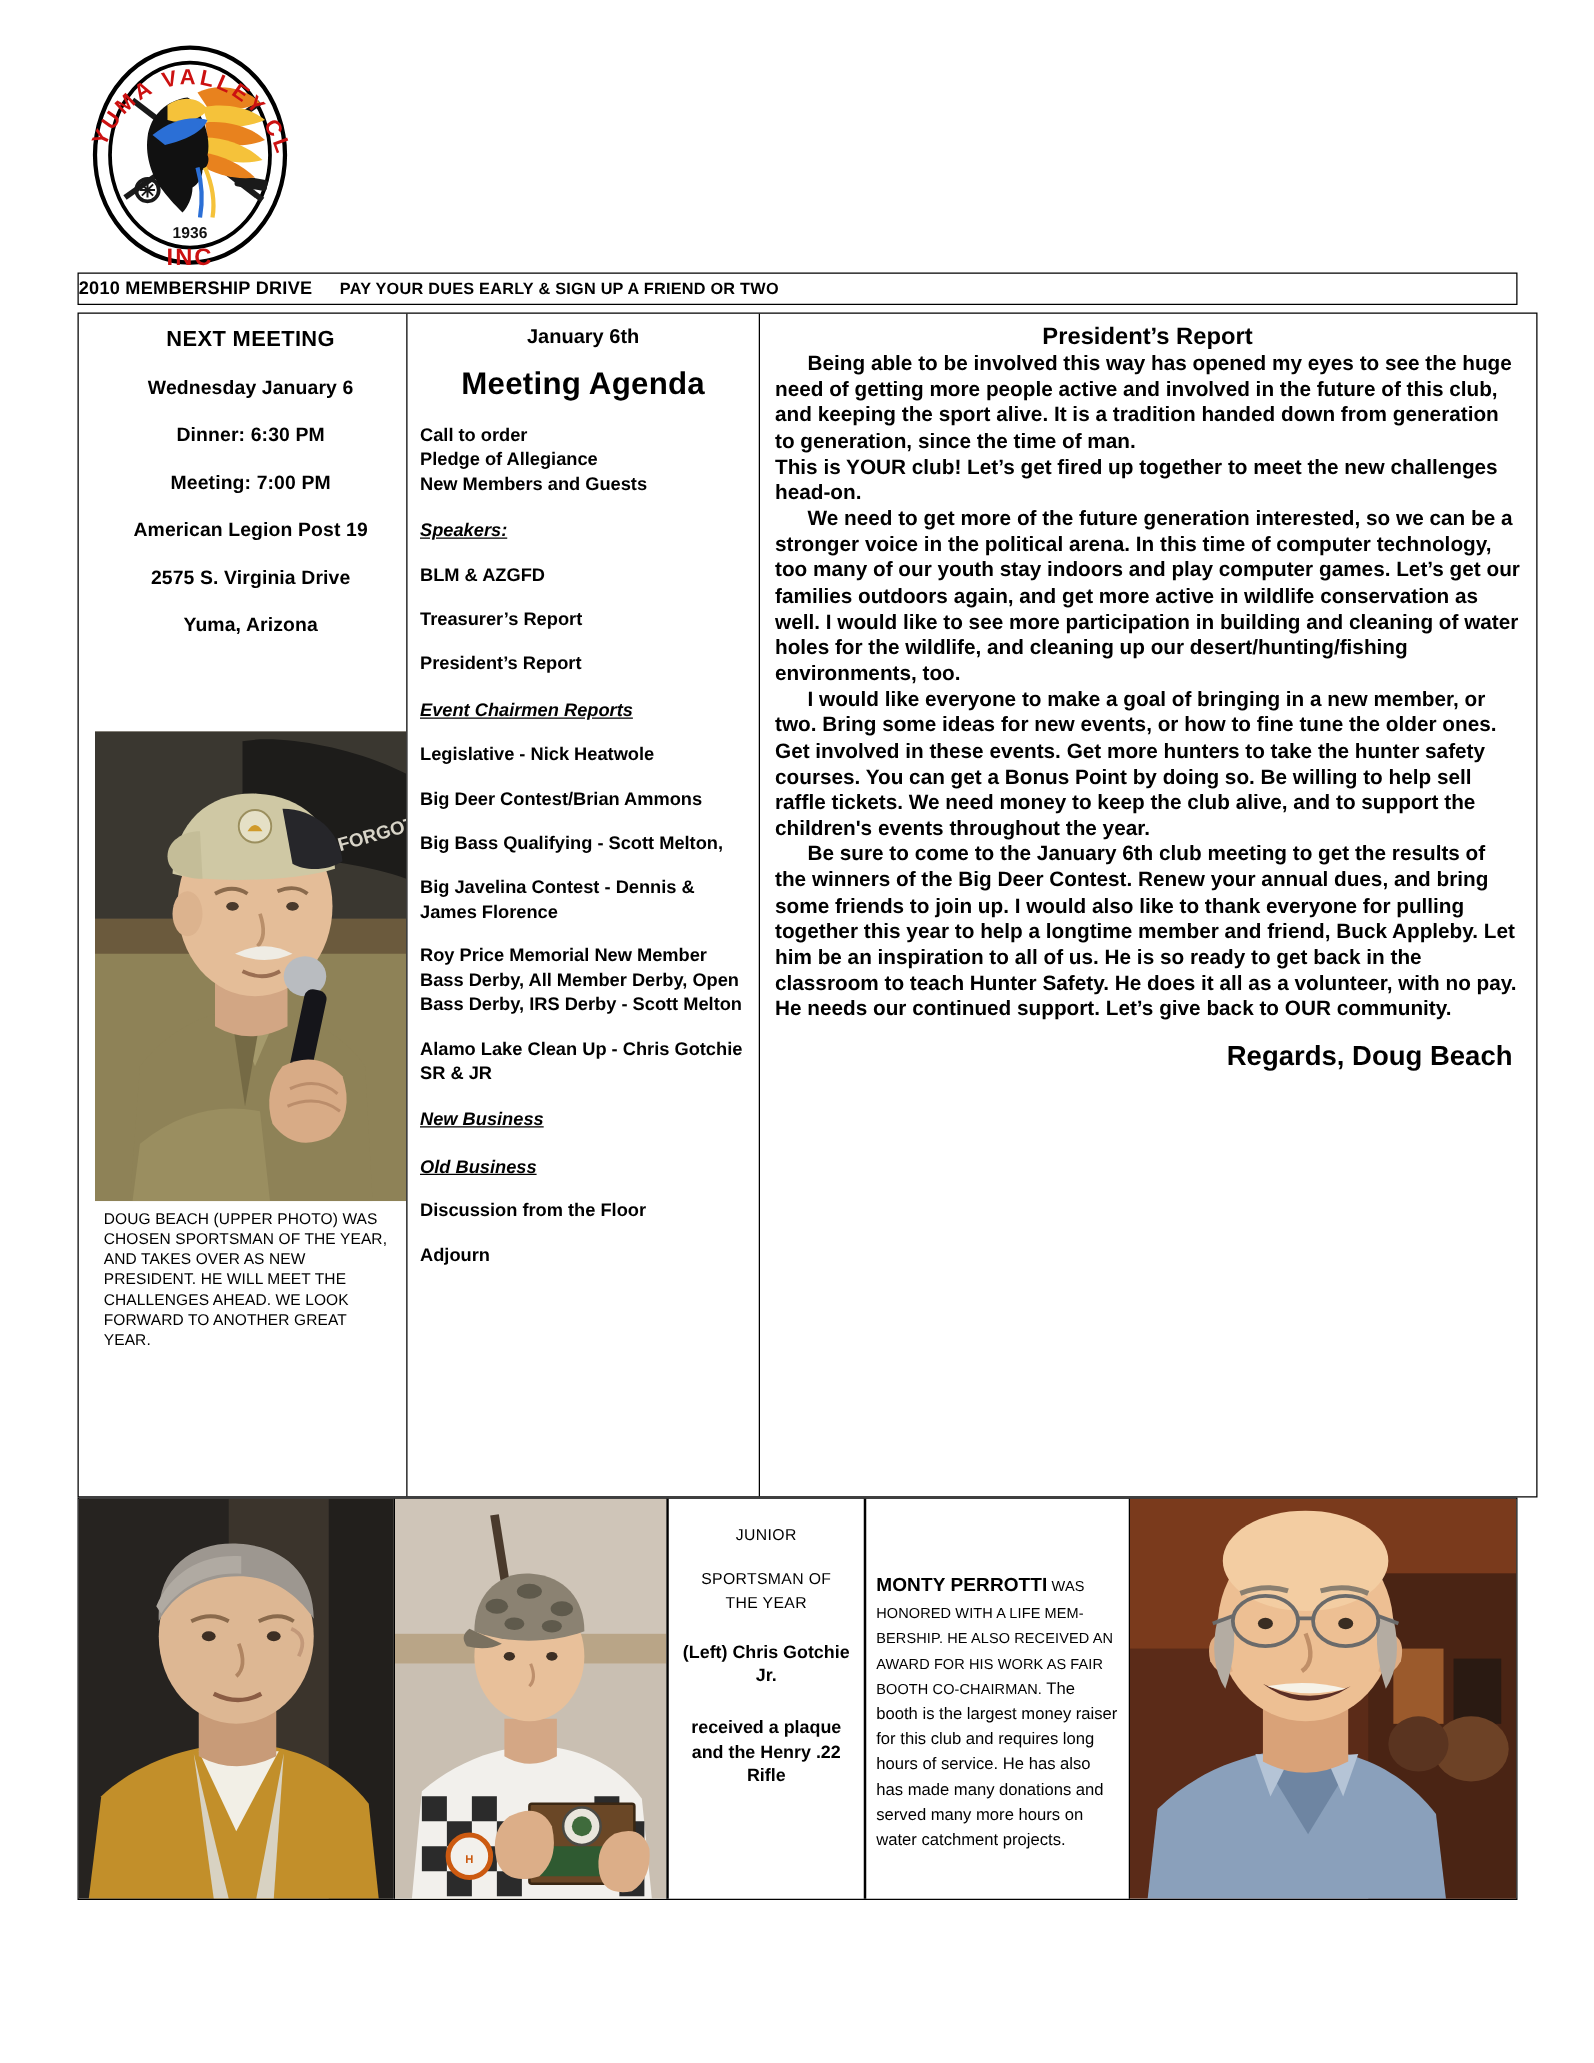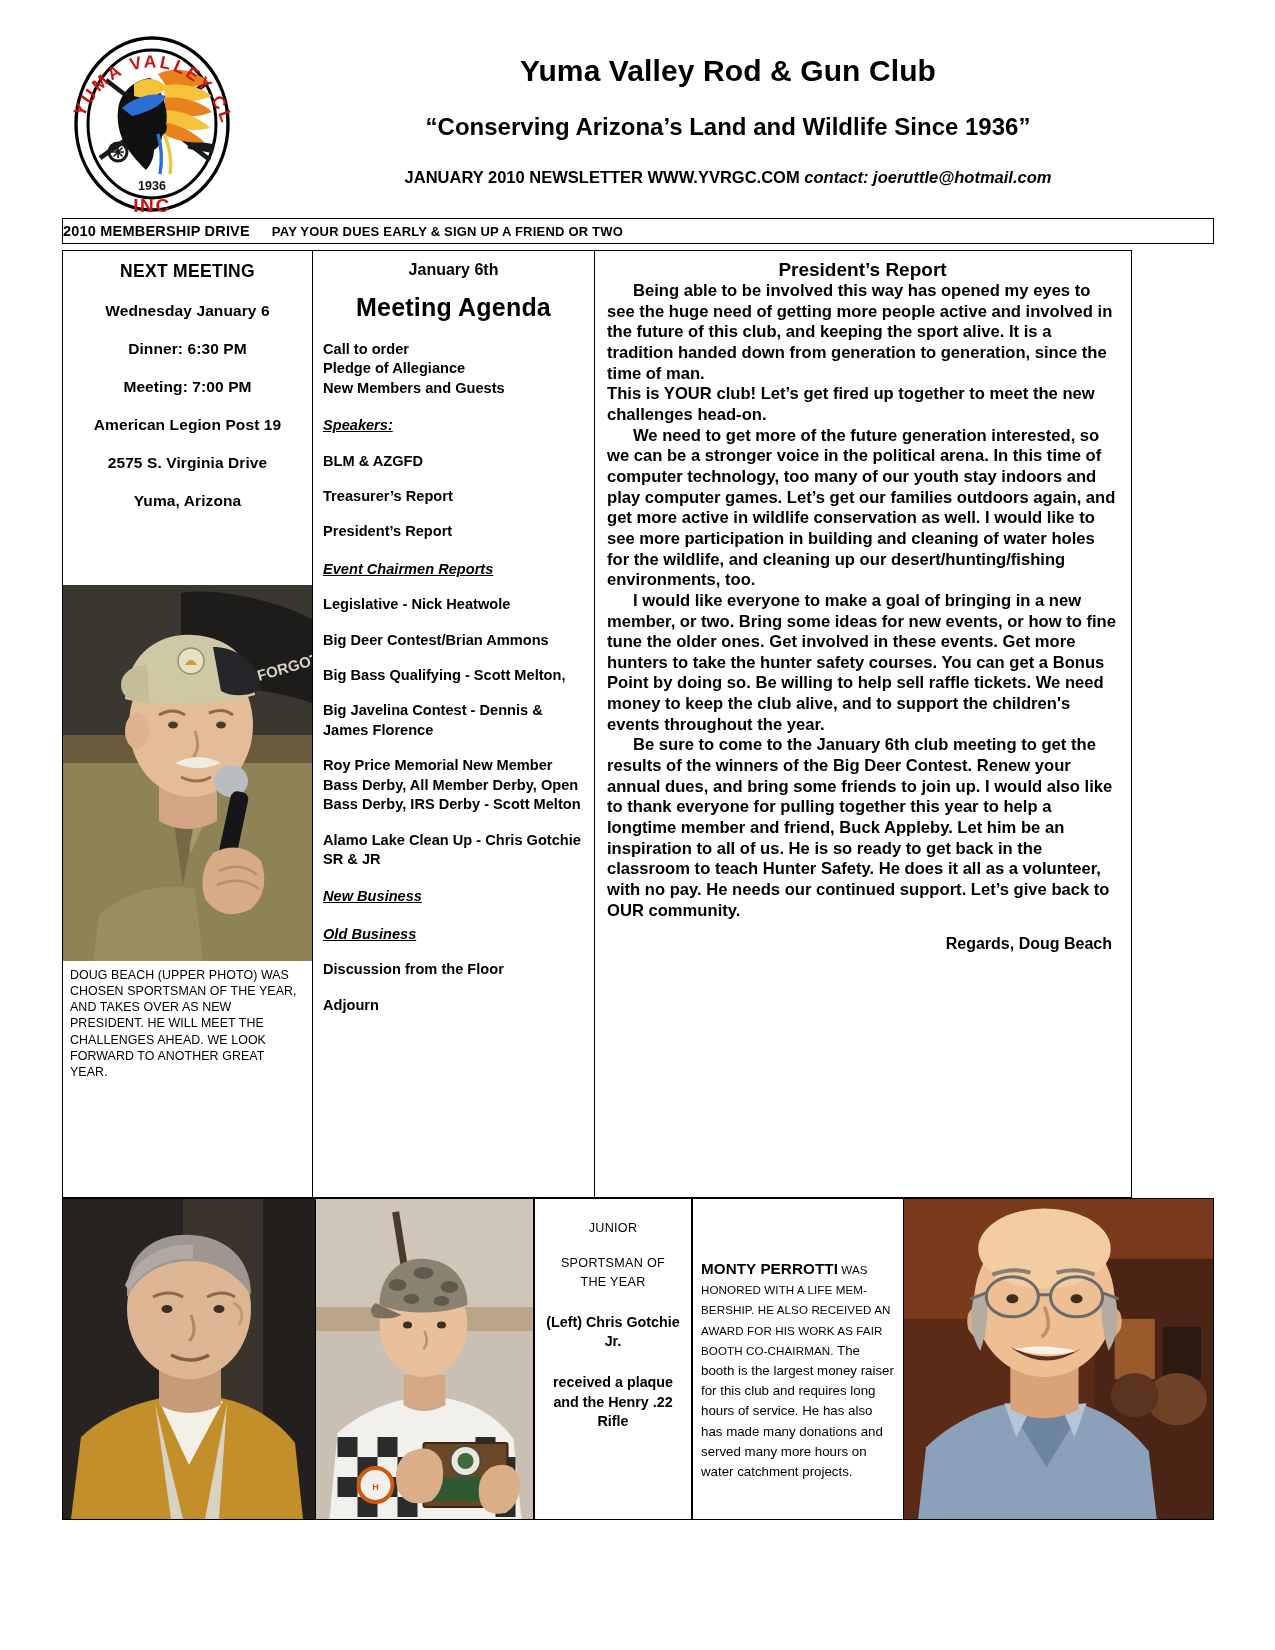--- a/index.html
+++ b/index.html
@@ -53,23 +53,24 @@
     border: 1.5px solid #000;
     display: flex; align-items: center; 
   }
   .banner-inner { display: flex; align-items: baseline; }
   .banner-strong { font-size: 14.5px; font-weight: bold; letter-spacing: .2px; }
   .banner-reg { font-size: 13px; font-weight: bold; margin-left: 22px; letter-spacing: .2px; }
 
   
   .grid {
     position: absolute; left: 62px; top: 250px;
-    width: 1070px; height: 948px;
+    width: 1168px; height: 948px;
     border: 1.5px solid #000;
     display: flex;
+    padding-left: 13px;
   }
   .col-left { width: 249px; flex: 0 0 249px; position: relative; }
   .col-mid  { width: 283px; flex: 0 0 283px; border-left: 1.5px solid #000; border-right: 1.5px solid #000; position: relative; }
   .col-right{ flex: 1 1 auto; position: relative; }
 
   
   .lc-pad { padding: 10px 6px 0 6px; text-align: center; }
   .lc-title { font-size: 17.5px; font-weight: bold; letter-spacing: .3px; }
   .lc-line { font-size: 15.5px; font-weight: bold; margin-top: 20px; letter-spacing: .1px; }
 
@@ -95,21 +96,21 @@
   .ag-item { margin-top: 16px; }
   .ag-item.tight { margin-top: 0; }
   .ag-head { font-style: italic; text-decoration: underline; margin-top: 18px; }
 
   
   .rc-pad { padding: 8px 13px 0 12px; }
   .rc-title { font-size: 19px; font-weight: bold; text-align: center; }
   .rc-body { font-size: 16.6px; line-height: 1.245; font-weight: bold; text-align: left; }
   .rc-body p { margin: 0; text-indent: 26px; }
   .rc-body p.noindent { text-indent: 0; }
-  .rc-sign { font-size: 16px; font-weight: bold; text-align: right; margin-top: 14px; padding-right: 6px; }
+  .rc-sign { font-size: 22px; font-weight: bold; text-align: right; margin-top: 14px; padding-right: 6px; }
 
   
   .bottom {
     position: absolute; left: 62px; top: 1198px;
     width: 1152px; height: 322px;
     border: 1.5px solid #000;
     display: flex;
   }
   .b-ph1 { width: 252px; flex: 0 0 252px; overflow: hidden; position: relative; }
   .b-ph2 { width: 218px; flex: 0 0 218px; overflow: hidden; position: relative; border-left: 1.5px solid #000; }
@@ -173,28 +174,20 @@
         <path d="M102 104 C108 118 110 132 108 144" stroke="#F5C23A" stroke-width="3.4" fill="none"></path>
 
         <text font-family="Liberation Sans, sans-serif" font-size="17.5" font-weight="bold" fill="#CC1111" letter-spacing="2.6">
           <textPath href="#arcTop" startOffset="7%">YUMA VALLEY CLUB</textPath>
         </text>
         <text x="90" y="160" text-anchor="middle" font-family="Liberation Sans, sans-serif" font-size="12.5" font-weight="bold" fill="#111">1936</text>
         <text x="90" y="182" text-anchor="middle" font-family="Liberation Sans, sans-serif" font-size="19" font-weight="bold" fill="#CC1111" letter-spacing="1.6">INC</text>
       </svg>
     </div>
 
-    <div class="head-text">
-      <div class="club-name">Yuma Valley Rod &amp; Gun Club</div>
-      <div class="tagline">“Conserving Arizona’s Land and Wildlife Since 1936”</div>
-      <div class="issueline">
-        <span>JANUARY 2010 NEWSLETTER WWW.YVRGC.COM</span>
-        <span class="contact">contact: joeruttle@hotmail.com</span>
-      </div>
-    </div>
   </div>
 
   <div class="banner">
     <div class="banner-inner">
       <span class="banner-strong">2010 MEMBERSHIP DRIVE</span>
       <span class="banner-reg">PAY YOUR DUES EARLY &amp; SIGN UP  A FRIEND OR TWO</span>
     </div>
   </div>
 
   <div class="grid">

